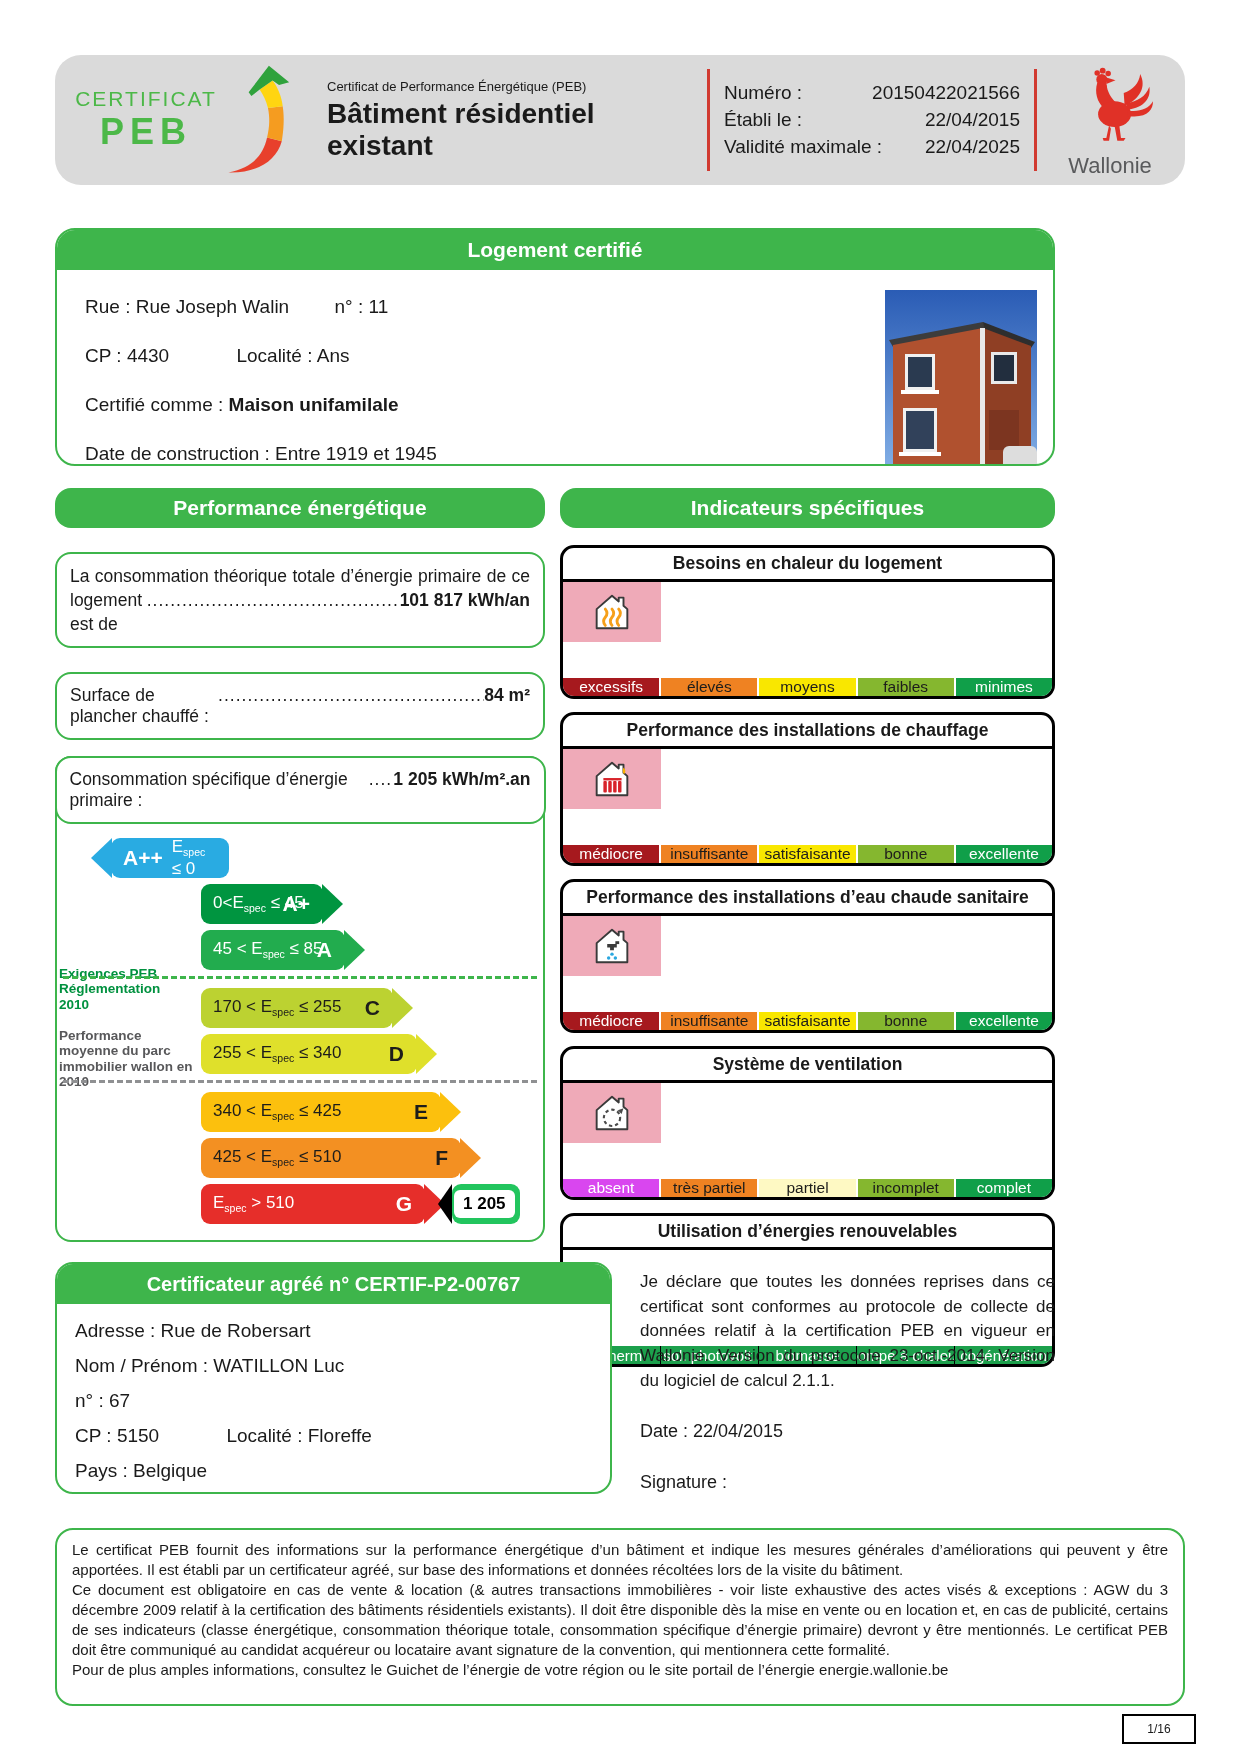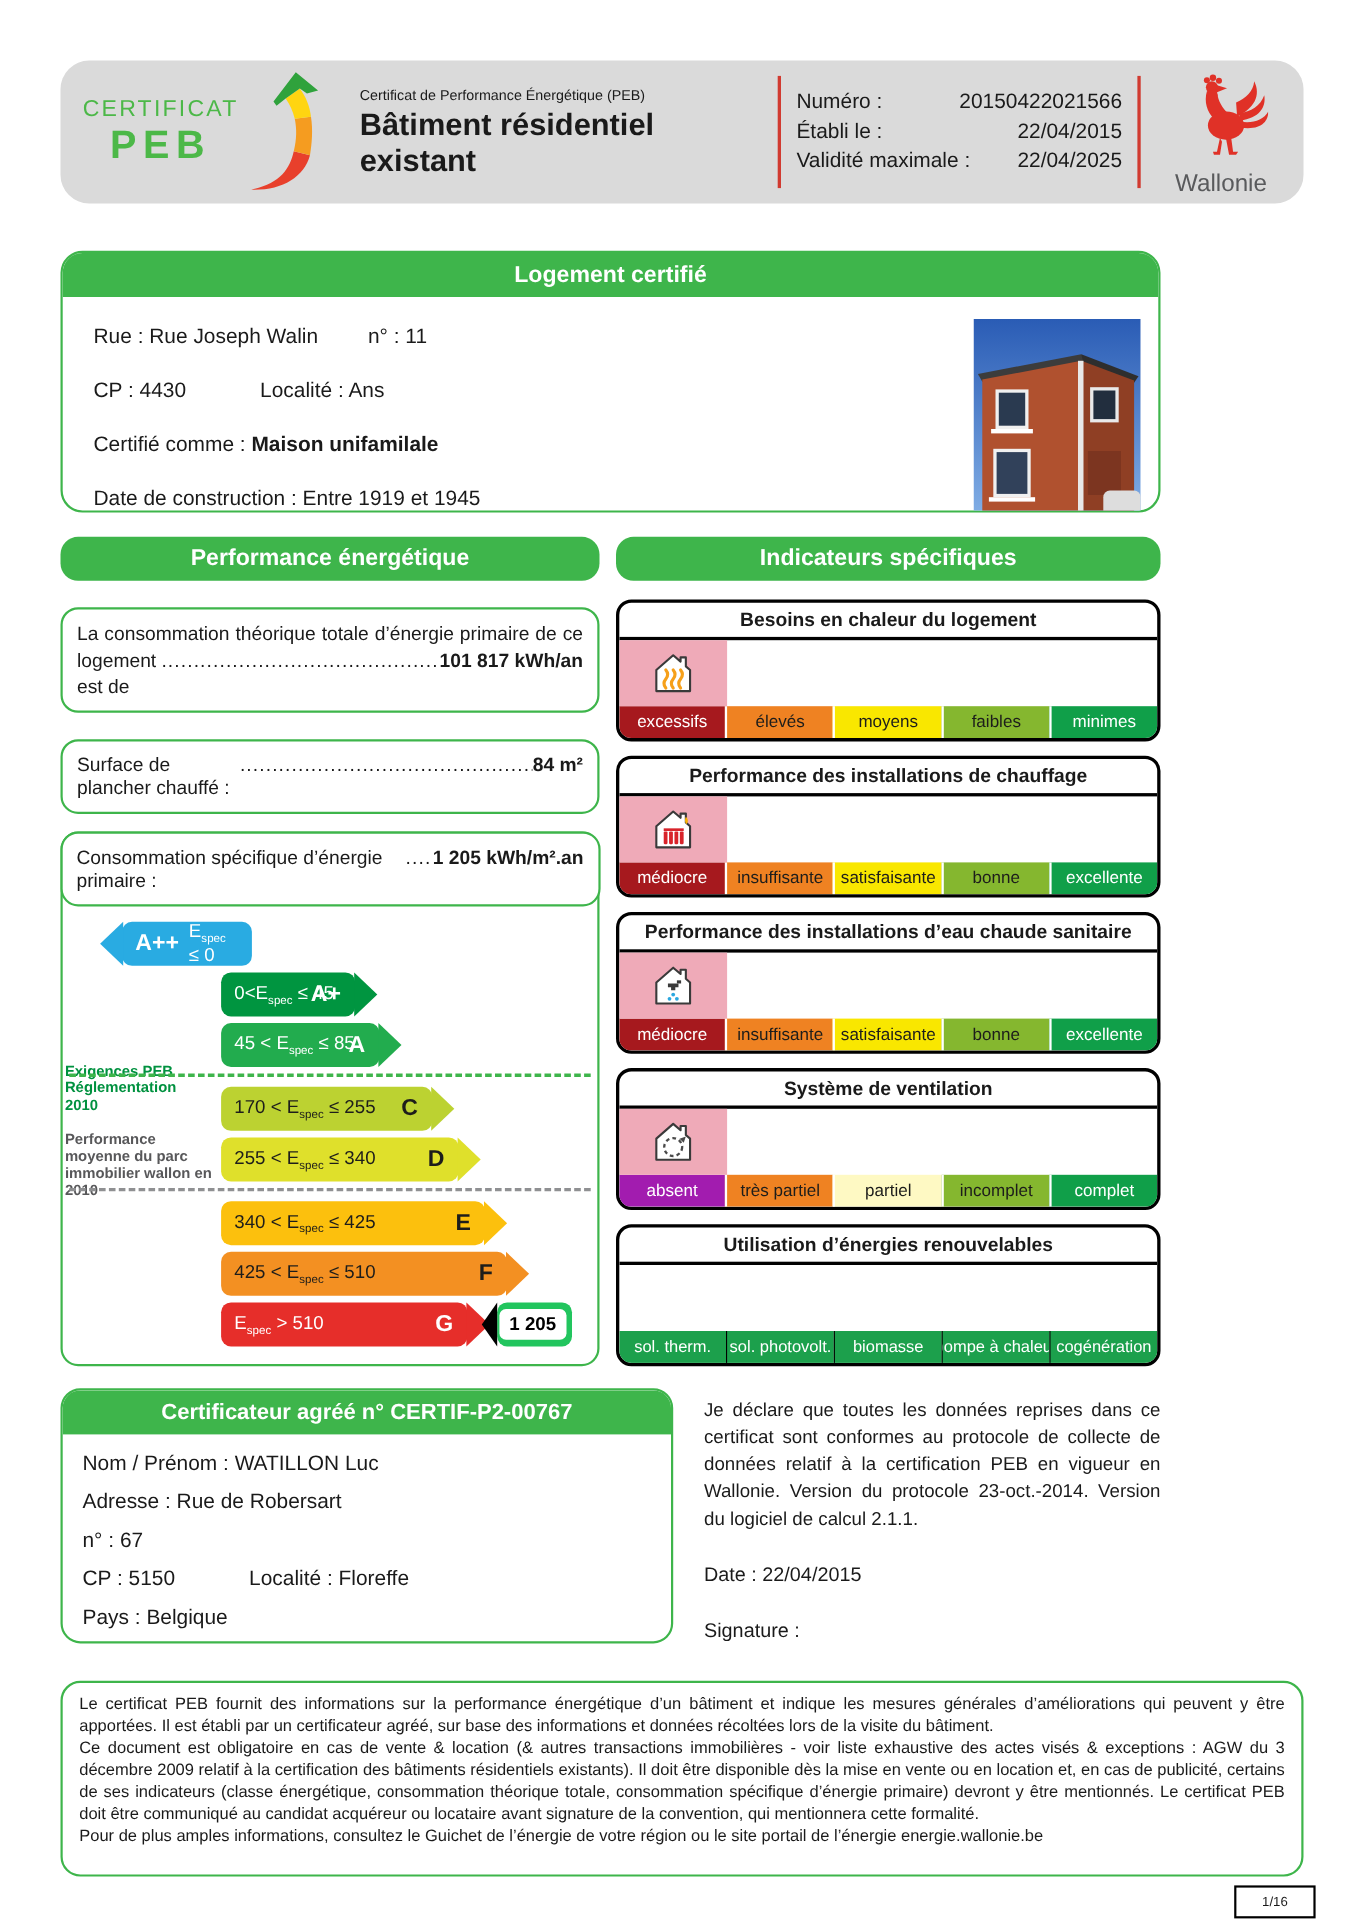--- a/index.html
+++ b/index.html
@@ -86,21 +86,21 @@
   .tag-pill { background:#fff; border-radius:6px; height:28px; line-height:28px; padding:0 9px;
               font-weight:bold; font-size:17px; color:#000; }
 
   
   .ind-box { border:3px solid #000; border-radius:14px; overflow:hidden; background:#fff; margin-top:13px; }
   .ind-box:first-child { margin-top:17px; }
   .ind-title { height:31px; display:flex; align-items:center; justify-content:center; font-weight:bold;
                font-size:17.5px; border-bottom:3px solid #000; text-align:center; }
   .ind-body { height:60px; display:flex; position:relative; }
   .ind-highlight { width:20%; display:flex; align-items:center; justify-content:center; }
-  .ind-labels { height:29px; display:flex; }
+  .ind-labels { height:18px; display:flex;margin-top:36px; }
   .ind-cell { flex:1 1 0; display:flex; align-items:center; justify-content:center; font-size:15.5px;
               border-left:2px solid #fff; white-space:nowrap; overflow:hidden; }
   .ind-cell:first-child { border-left:none; }
   .ind-labels.uniform .ind-cell { border-left:1.5px solid #000; font-size:15px; }
   .ind-labels.uniform .ind-cell:first-child { border-left:none; }
 
   
   .certifier-box { position:absolute; left:55px; top:1262px; width:557px; height:232px;
                    border:2.5px solid #3eb54b; border-radius:18px; overflow:hidden; background:#fff;
                    box-sizing:border-box; }
@@ -394,21 +394,21 @@
             <div class="ind-body">
               <div class="ind-highlight" style="background: rgb(239, 170, 184); margin-left: 0%;">
                 <svg width="46" height="46" viewBox="0 0 48 48">
                   <path d="M8 21 L24 7 L31 13 V9 H36 V17.5 L40 21 V41 H8 Z" fill="#fff" stroke="#3a3a3a" stroke-width="2" stroke-linejoin="round"></path>
                   <circle cx="24" cy="29" r="8.5" fill="none" stroke="#4a4a4a" stroke-width="2.2" stroke-dasharray="3.5 3"></circle>
                   <polygon points="30,21 36,19 34,25" fill="#4a4a4a"></polygon>
                 </svg>
               </div>
             </div>
             <div class="ind-labels">
-              <div class="ind-cell" style="background: #a21caf; color: rgb(255, 255, 255);">absent</div>
+              <div class="ind-cell" style="background: #d946ef; color: rgb(255, 255, 255);">absent</div>
               <div class="ind-cell" style="background: rgb(239, 130, 34); color: rgb(29, 29, 27);">très partiel</div>
               <div class="ind-cell" style="background: #fef9c3; color: rgb(29, 29, 27);">partiel</div>
               <div class="ind-cell" style="background: rgb(133, 183, 47); color: rgb(29, 29, 27);">incomplet</div>
               <div class="ind-cell" style="background: rgb(16, 159, 73); color: rgb(255, 255, 255);">complet</div>
             </div>
           </div>
           <div class="ind-box">
             <div class="ind-title">Utilisation d’énergies renouvelables</div>
             <div class="ind-body"></div>
             <div class="ind-labels uniform">
@@ -419,22 +419,22 @@
               <div class="ind-cell" style="background: rgb(28, 160, 76); color: rgb(255, 255, 255);">cogénération</div>
             </div>
           </div>
         </div>
     </div>
   </div>
 
   <div class="certifier-box">
     <div class="box-banner certifier-banner">Certificateur agréé n° CERTIF-P2-00767</div>
     <div class="certifier-body">
+      <div class="ct-line">Adresse : Rue de Robersart</div>
       <div class="ct-line">Nom / Prénom : WATILLON Luc</div>
-      <div class="ct-line">Adresse : Rue de Robersart</div>
       <div class="ct-line">n° : 67</div>
       <div class="ct-line">
         <span>CP : 5150</span>
         <span class="gap-xl">Localité : Floreffe</span>
       </div>
       <div class="ct-line">Pays : Belgique</div>
     </div>
   </div>
 
   <div class="declaration">

